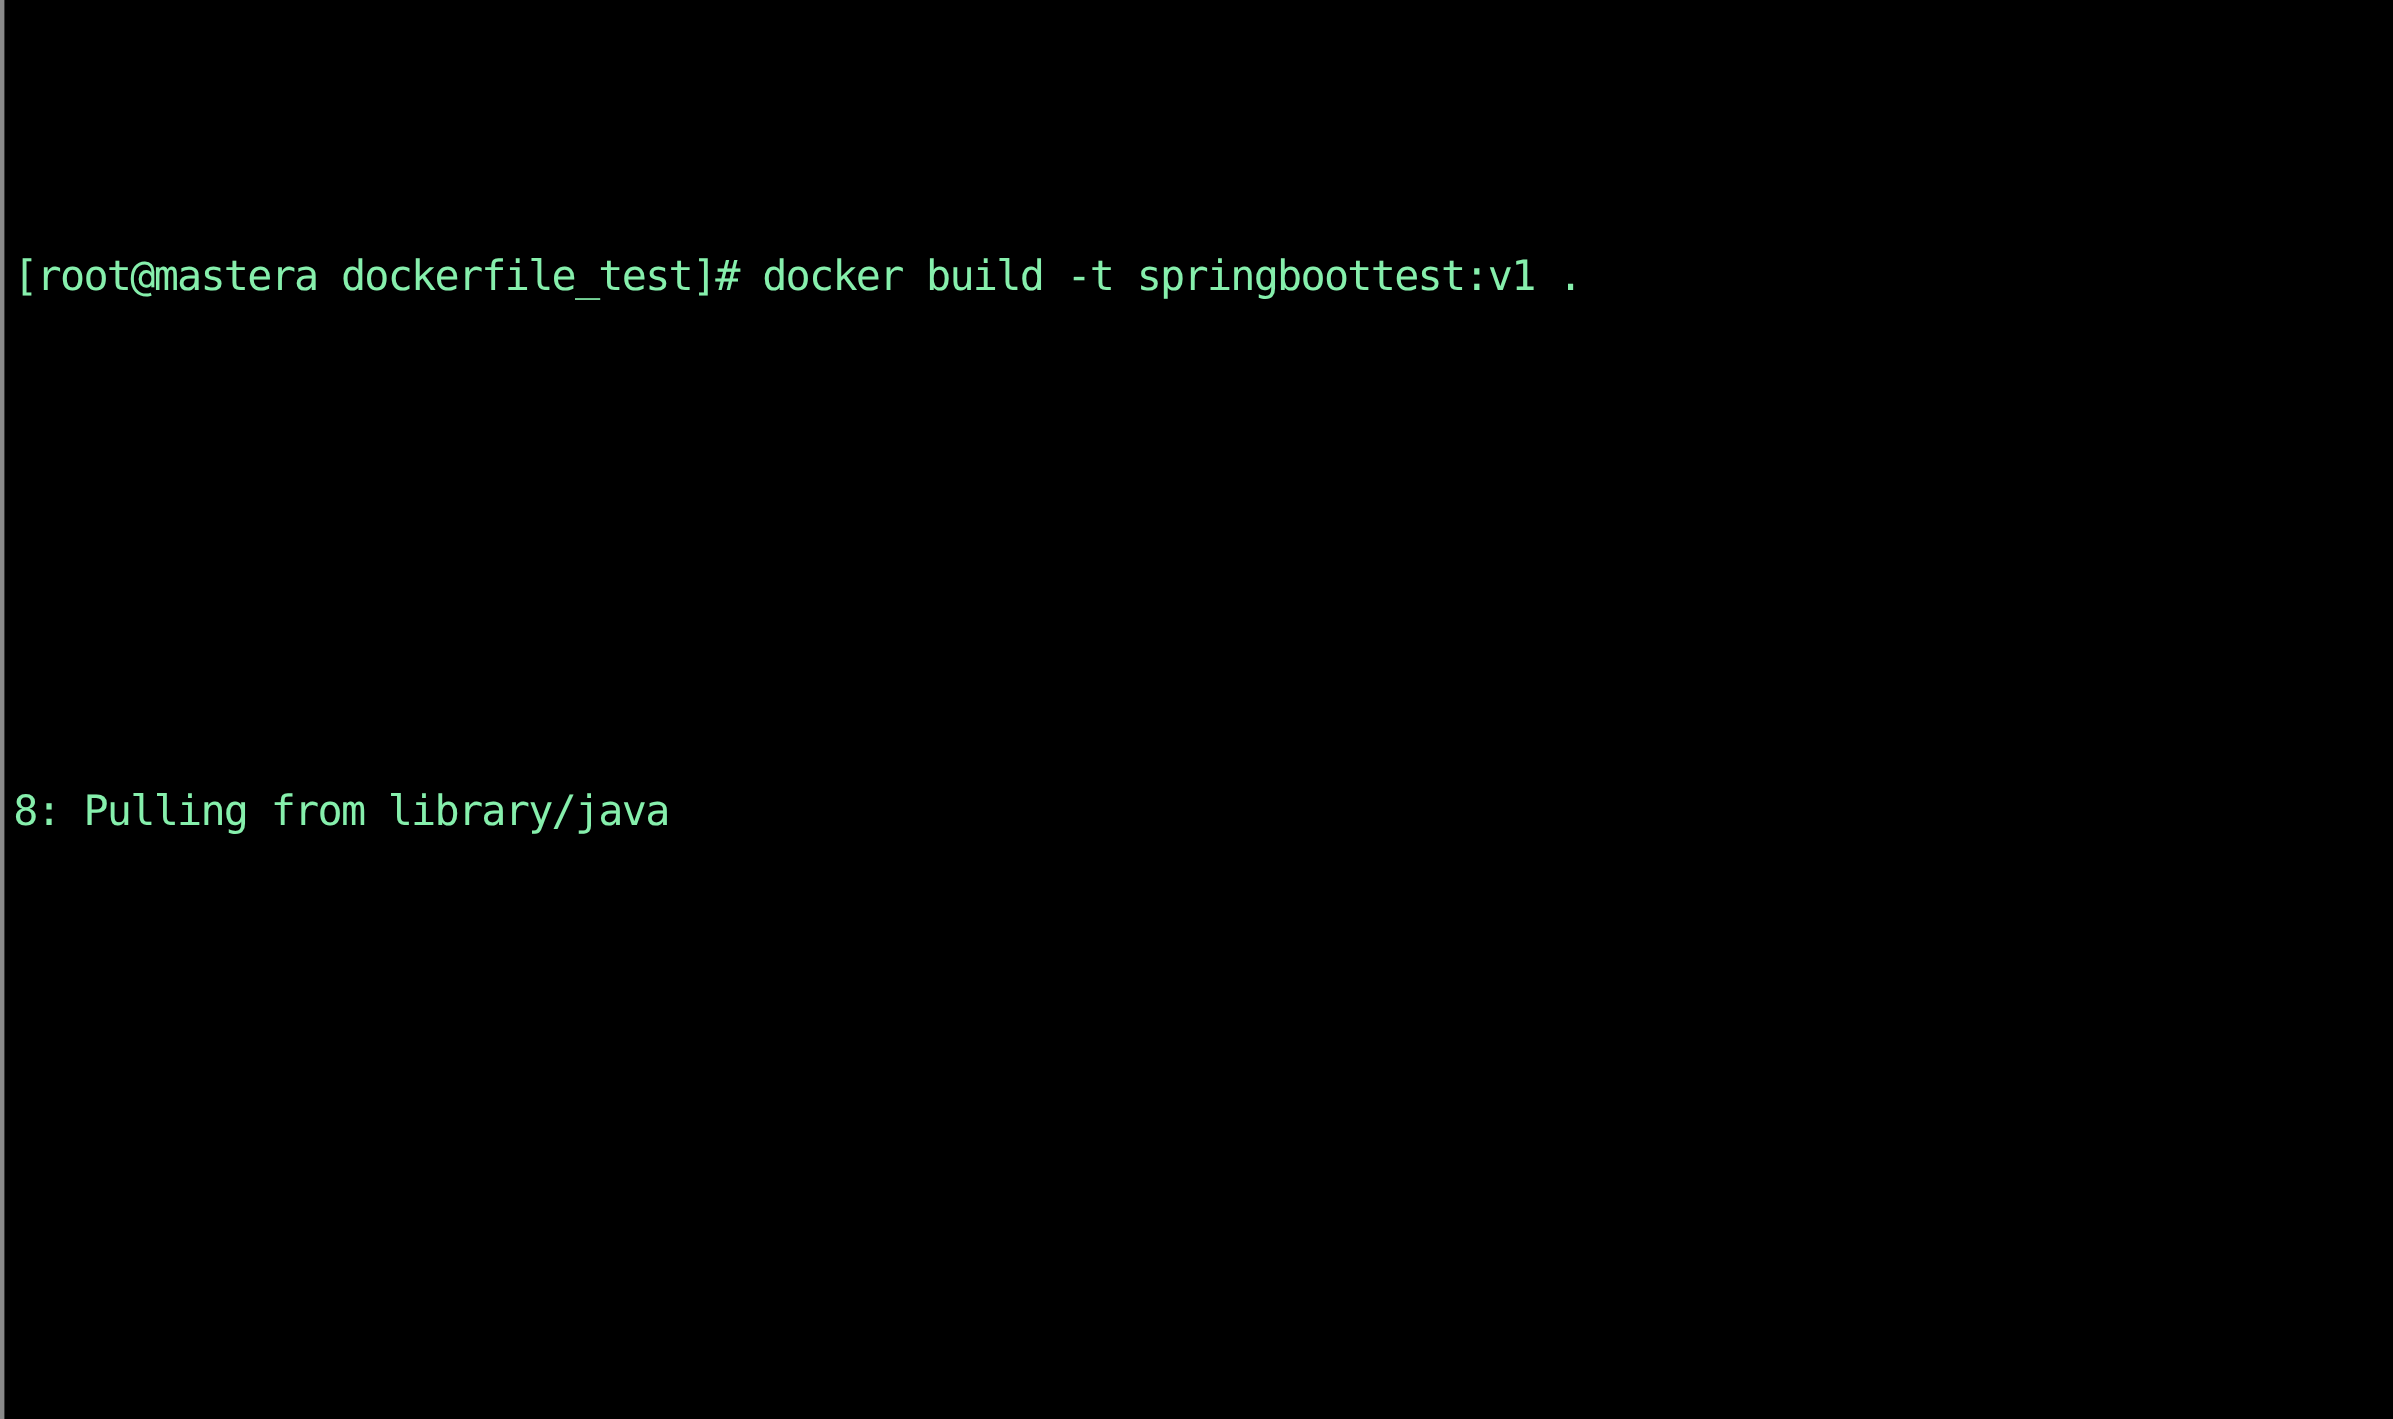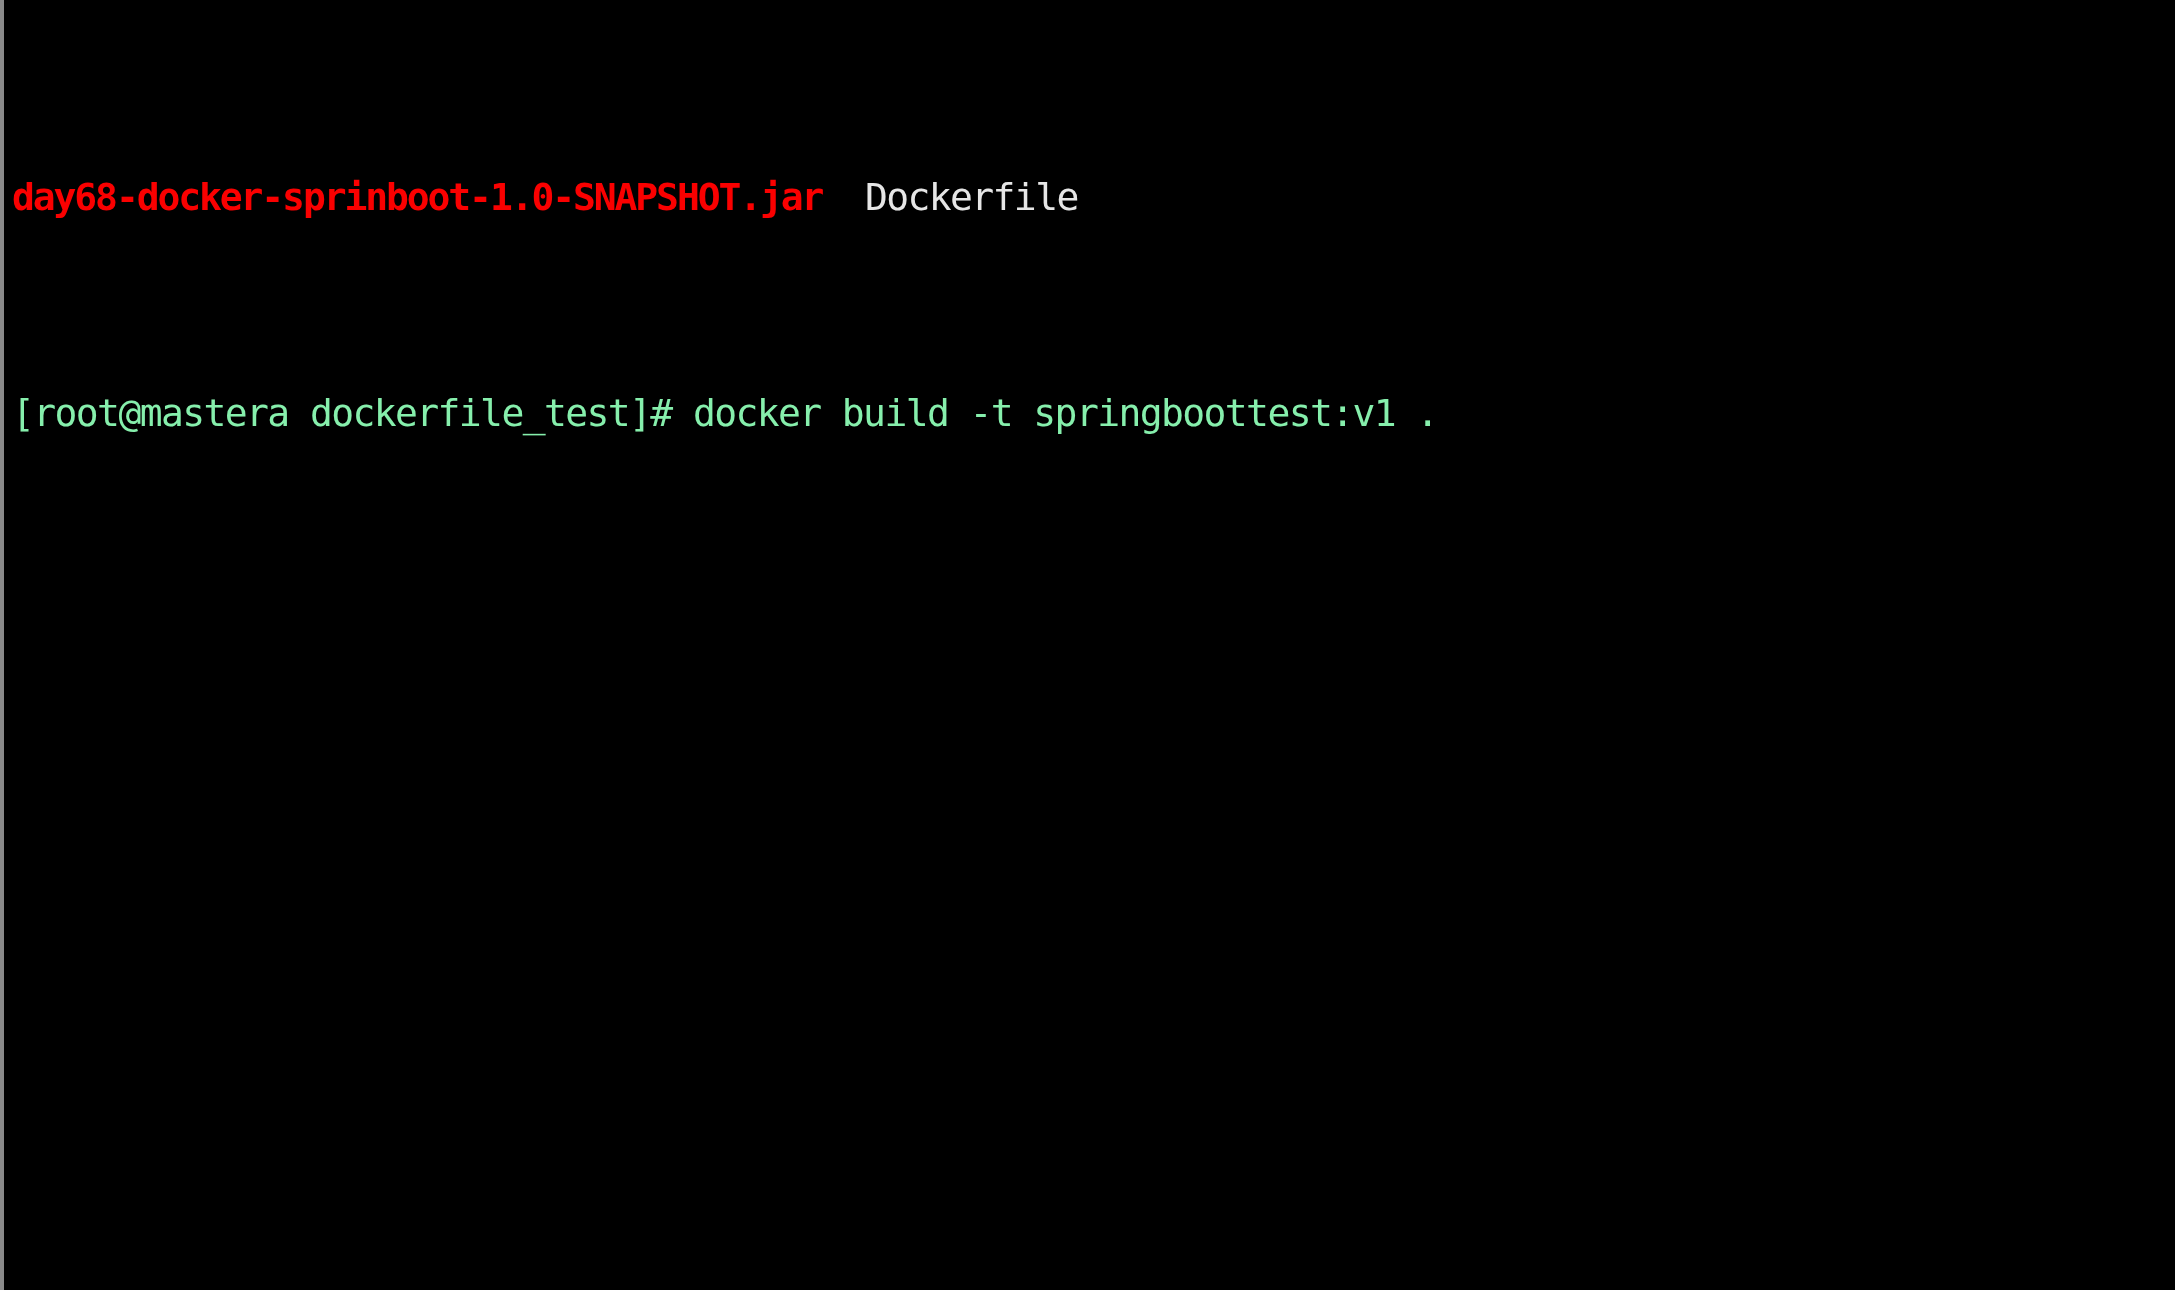--- a/index.html
+++ b/index.html
@@ -71,25 +71,25 @@
 </style>
 </head>
 <body>
 
 <div id="terminal" style="border-left-color: rgb(138, 138, 138);">
 
   <div id="scrollback-remnant">total 26284</div>
 
   <div id="console">
 
-    <div class="line red"><span>day68-docker-sprinboot-1.0-SNAPSHOT.jar</span><span class="plain">  </span><span class="plain">Dockerfile</span></div>
 
     <div class="line">[root@mastera dockerfile_test]# docker build -t springboottest:v1 .</div>
     <div class="line blank"></div>
     <div class="line blank"></div>
+    <div class="line">8: Pulling from library/java</div>
     
     
     
     
     
     
     
     
     
     

